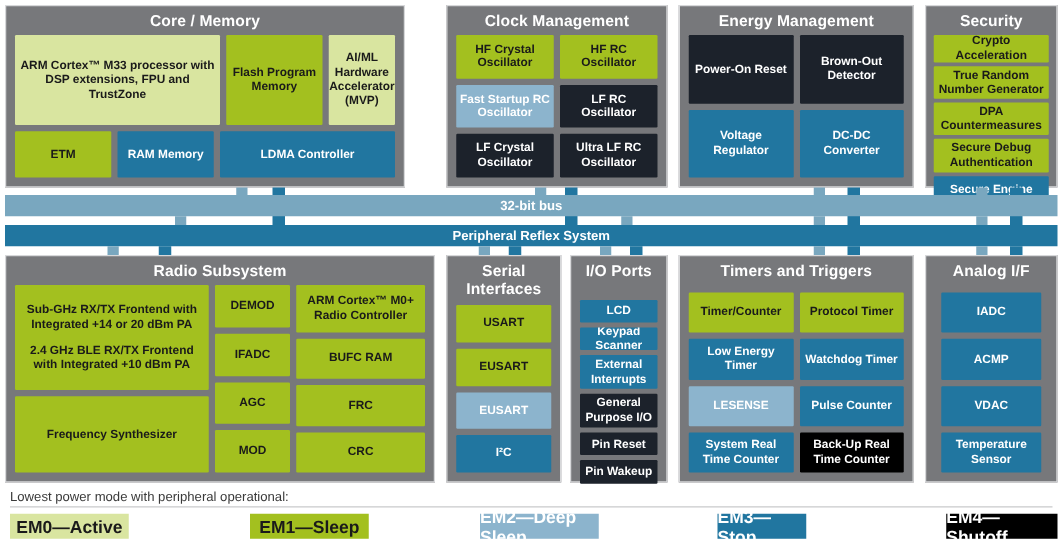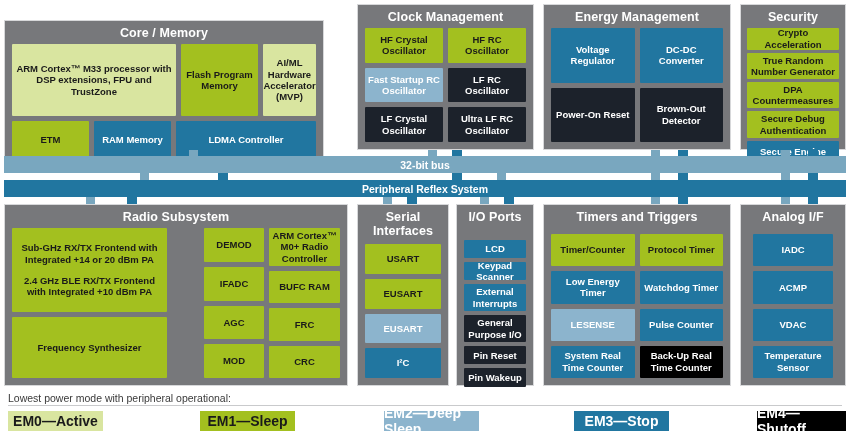--- a/index.html
+++ b/index.html
@@ -100,21 +100,21 @@
     position:absolute;
     left:8px;right:8px;
     height:1px;background:#c9cacc;
   }
 </style>
 </head>
 <body>
 
 <div id="stage">
 
-  <div class="panel" style="left:4px;top:20px;width:320px;height:146px;">
+  <div class="panel" style="left:4px;top:4px;width:320px;height:146px;">
     <div class="panel-title">Core / Memory</div>
     <div class="panel-body" style="flex-direction:column;">
       <div class="row" style="flex:0 0 72px;">
         <div class="blk em0" style="flex:0 0 164px;">ARM Cortex™ M33 processor with DSP extensions, FPU and TrustZone</div>
         <div class="blk em1" style="flex:0 0 77px;">Flash Program Memory</div>
         <div class="blk em0" style="flex:1 1 auto;">AI/ML Hardware Accelerator (MVP)</div>
       </div>
       <div class="row" style="flex:1 1 auto;">
         <div class="blk em1" style="flex:0 0 77px;">ETM</div>
         <div class="blk em3" style="flex:0 0 77px;">RAM Memory</div>
@@ -138,26 +138,26 @@
         <div class="blk em4" style="flex:1 1 50%;">LF Crystal Oscillator</div>
         <div class="blk em4" style="flex:1 1 50%;">Ultra LF RC Oscillator</div>
       </div>
     </div>
   </div>
 
   <div class="panel" style="left:543px;top:4px;width:188px;height:146px;">
     <div class="panel-title">Energy Management</div>
     <div class="panel-body" style="flex-direction:column;">
       <div class="row" style="flex:1 1 50%;">
+        <div class="blk em4" style="flex:1 1 50%;">Power-On Reset</div>
+        <div class="blk em4" style="flex:1 1 50%;">Brown-Out Detector</div>
+      </div>
+      <div class="row" style="flex:1 1 50%;">
         <div class="blk em3" style="flex:1 1 50%;">Voltage Regulator</div>
         <div class="blk em3" style="flex:1 1 50%;">DC-DC Converter</div>
-      </div>
-      <div class="row" style="flex:1 1 50%;">
-        <div class="blk em4" style="flex:1 1 50%;">Power-On Reset</div>
-        <div class="blk em4" style="flex:1 1 50%;">Brown-Out Detector</div>
       </div>
     </div>
   </div>
 
   <div class="panel" style="left:740px;top:4px;width:106px;height:146px;">
     <div class="panel-title">Security</div>
     <div class="panel-body" style="flex-direction:column;gap:3px;padding:0 6px 6px 6px;">
       <div class="blk em1" style="flex:1 1 18%;">Crypto Acceleration</div>
       <div class="blk em1" style="flex:1 1 22%;">True Random Number Generator</div>
       <div class="blk em1" style="flex:1 1 22%;">DPA Countermeasures</div>
@@ -202,21 +202,21 @@
   <div class="panel" style="left:4px;top:204px;width:344px;height:182px;">
     <div class="panel-title">Radio Subsystem</div>
     <div class="panel-body" style="flex-direction:row;">
       <div class="col" style="flex:0 0 155px;">
         <div class="blk em1" style="flex:1 1 58%;flex-direction:column;gap:10px;">
           <div>Sub-GHz RX/TX Frontend with Integrated +14 or 20 dBm PA</div>
           <div>2.4 GHz BLE RX/TX Frontend with Integrated +10 dBm PA</div>
         </div>
         <div class="blk em1" style="flex:1 1 42%;">Frequency Synthesizer</div>
       </div>
-      <div class="col" style="flex:0 0 60px;margin-left:32px;">
+      <div class="col" style="flex:0 0 60px;">
         <div class="blk em1" style="flex:1 1 25%;">DEMOD</div>
         <div class="blk em1" style="flex:1 1 25%;">IFADC</div>
         <div class="blk em1" style="flex:1 1 25%;">AGC</div>
         <div class="blk em1" style="flex:1 1 25%;">MOD</div>
       </div>
       <div class="col" style="flex:1 1 auto;">
         <div class="blk em1" style="flex:1 1 28%;">ARM Cortex™ M0+ Radio Controller</div>
         <div class="blk em1" style="flex:1 1 24%;">BUFC RAM</div>
         <div class="blk em1" style="flex:1 1 24%;">FRC</div>
         <div class="blk em1" style="flex:1 1 24%;">CRC</div>
@@ -278,16 +278,16 @@
     </div>
   </div>
 
   <div class="legend-note" style="left:8px;top:392px;">Lowest power mode with peripheral operational:</div>
 
   <div class="sep" style="top:405px;"></div>
 
   <div class="legend-item em0" style="left:8px;top:411px;width:95px;">EM0—Active</div>
   <div class="legend-item em1" style="left:200px;top:411px;width:95px;">EM1—Sleep</div>
   <div class="legend-item em2" style="left:384px;top:411px;width:95px;">EM2—Deep Sleep</div>
-  <div class="legend-item em3" style="left:574px;top:411px;width:95px;">EM3—Stop</div>
+  <div class="legend-item em3" style="left:574px;top:411px;width:71px;">EM3—Stop</div>
   <div class="legend-item em4b" style="left:757px;top:411px;width:89px;">EM4—Shutoff</div>
 
 </div>
 
 </body></html>

